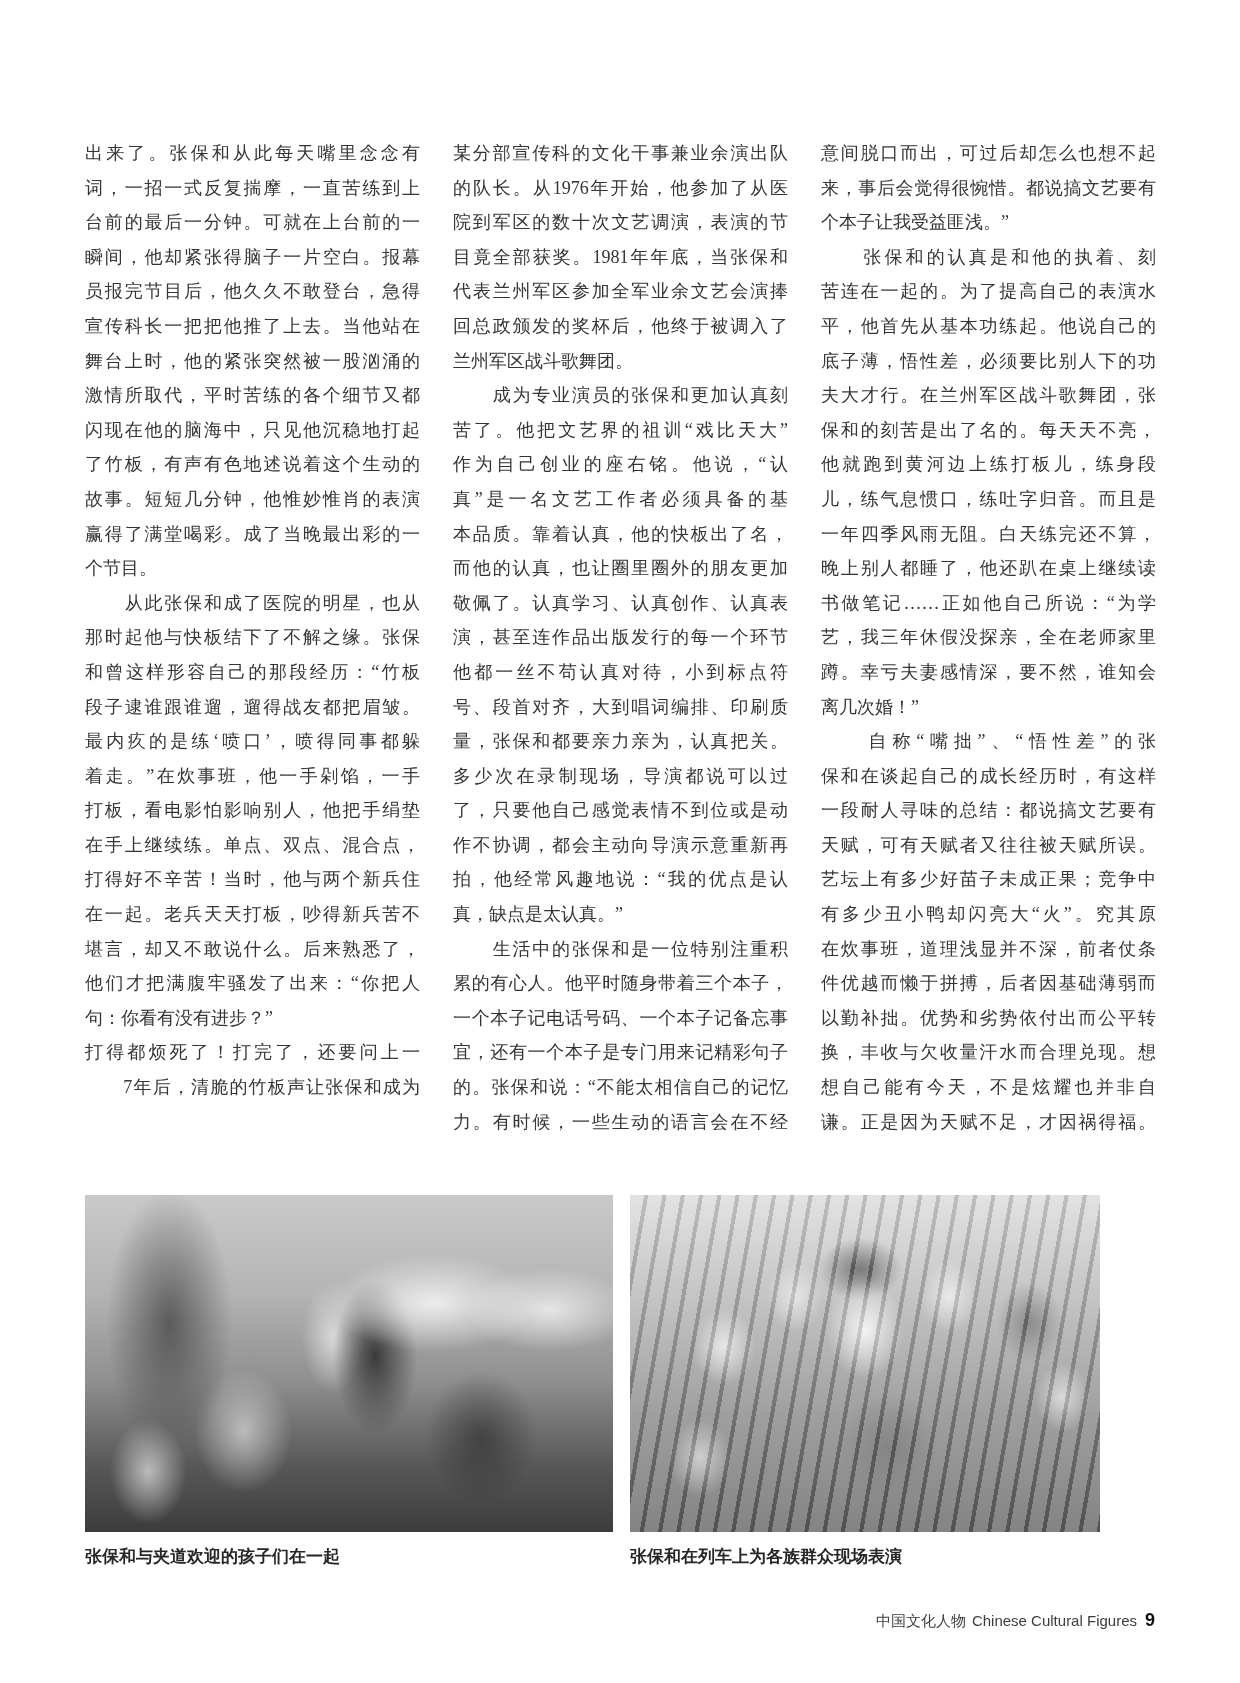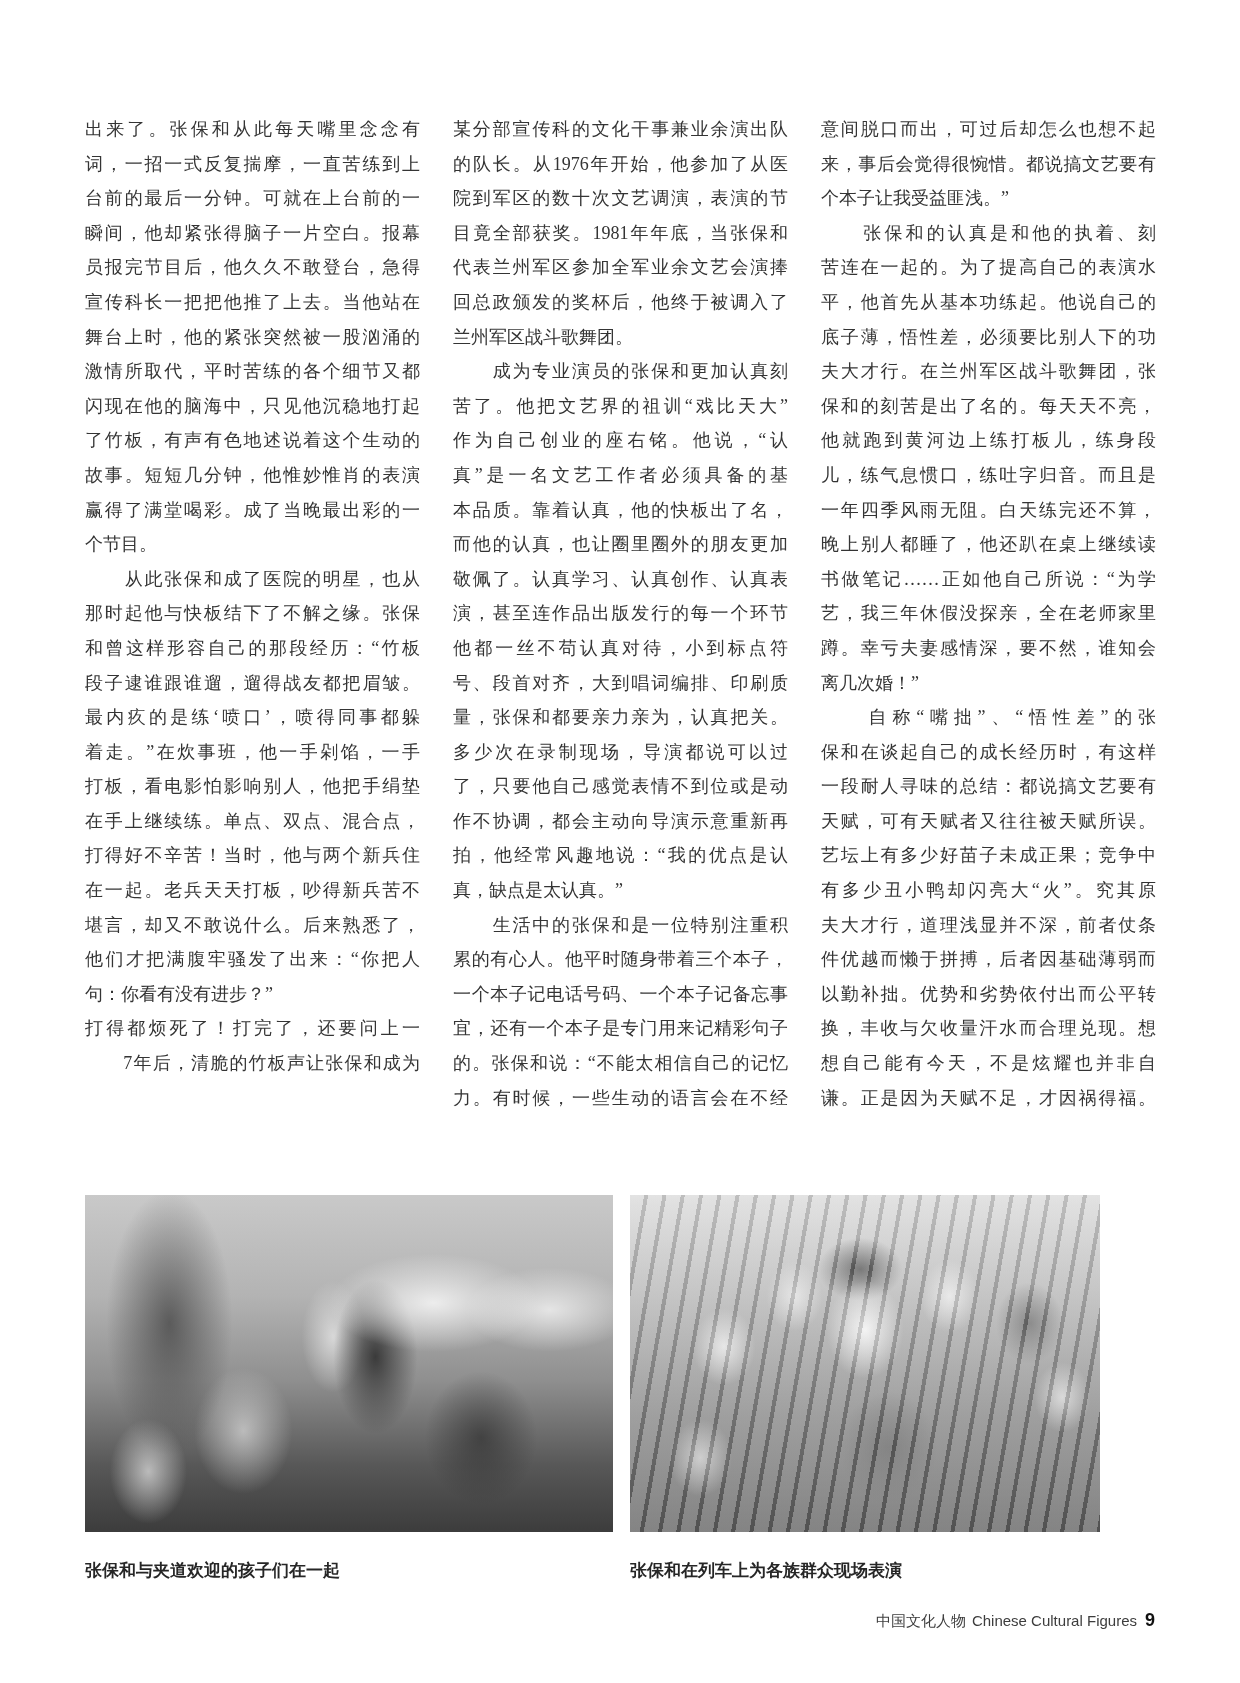--- a/index.html
+++ b/index.html
@@ -6,21 +6,21 @@
   body{
     width:1240px;height:1683px;
     background:#ffffff;
     position:relative;
     font-family:"Liberation Serif","DejaVu Serif",serif;
     color:#333;
     overflow:hidden;
   }
   
   .columns{
-    position:absolute;left:85px;top:112px;width:1071px;
+    position:absolute;left:85px;top:136px;width:1071px;
     display:flex;gap:33px;
   }
   .col{width:335px;}
   .ln{
     font-size:18px;
     line-height:34.6px;
     height:34.6px;
     text-align:justify;
     text-align-last:justify;
     text-justify:inter-character;
@@ -58,21 +58,21 @@
       radial-gradient(ellipse 45px 55px at 20% 45%, rgba(240,240,240,.8), rgba(240,240,240,0) 70%),
       radial-gradient(ellipse 40px 50px at 35% 30%, rgba(235,235,235,.75), rgba(235,235,235,0) 70%),
       radial-gradient(ellipse 42px 52px at 68% 30%, rgba(238,238,238,.8), rgba(238,238,238,0) 70%),
       radial-gradient(ellipse 48px 58px at 85% 38%, rgba(50,50,50,.7), rgba(50,50,50,0) 70%),
       radial-gradient(ellipse 40px 50px at 92% 60%, rgba(235,235,235,.7), rgba(235,235,235,0) 70%),
       radial-gradient(ellipse 70px 80px at 55% 75%, rgba(60,60,60,.75), rgba(60,60,60,0) 70%),
       radial-gradient(ellipse 45px 55px at 15% 78%, rgba(230,230,230,.65), rgba(230,230,230,0) 70%),
       linear-gradient(180deg,#d6d6d6 0%,#a8a8a8 30%,#6f6f6f 65%,#444444 100%);
   }
   .caption{
-    margin-top:27px;
+    margin-top:13px;
     font-family:"Liberation Sans","DejaVu Sans",sans-serif;
     font-weight:bold;
     font-size:17px;
     color:#262626;
     text-align:left;
   }
   
   .page-footer{
     position:absolute;
     top:1610px;right:85px;
@@ -171,21 +171,21 @@
       <div class="ln">书做笔记……正如他自己所说：“为学</div>
       <div class="ln">艺，我三年休假没探亲，全在老师家里</div>
       <div class="ln">蹲。幸亏夫妻感情深，要不然，谁知会</div>
       <div class="ln end">离几次婚！”</div>
       <div class="ln">　　自称“嘴拙”、“悟性差”的张</div>
       <div class="ln">保和在谈起自己的成长经历时，有这样</div>
       <div class="ln">一段耐人寻味的总结：都说搞文艺要有</div>
       <div class="ln">天赋，可有天赋者又往往被天赋所误。</div>
       <div class="ln">艺坛上有多少好苗子未成正果；竞争中</div>
       <div class="ln">有多少丑小鸭却闪亮大“火”。究其原</div>
-      <div class="ln">夫大才行，道理浅显并不深，前者仗条</div>
+      <div class="ln">在炊事班，道理浅显并不深，前者仗条</div>
       <div class="ln">件优越而懒于拼搏，后者因基础薄弱而</div>
       <div class="ln">以勤补拙。优势和劣势依付出而公平转</div>
       <div class="ln">换，丰收与欠收量汗水而合理兑现。想</div>
       <div class="ln">想自己能有今天，不是炫耀也并非自</div>
       <div class="ln">谦。正是因为天赋不足，才因祸得福。</div>
     </div>
 </main>
 
 <figure class="figure fig-left">
   <div class="photo photo-a"></div>

